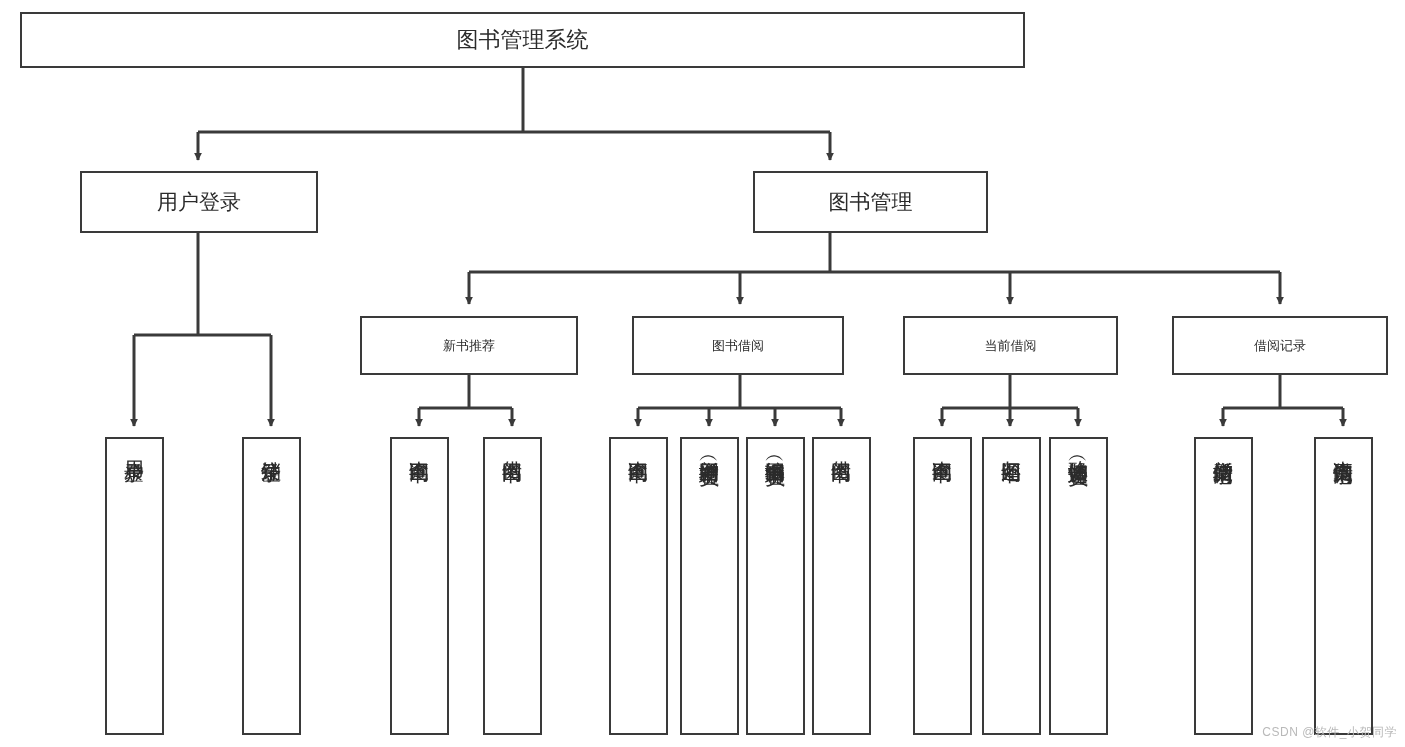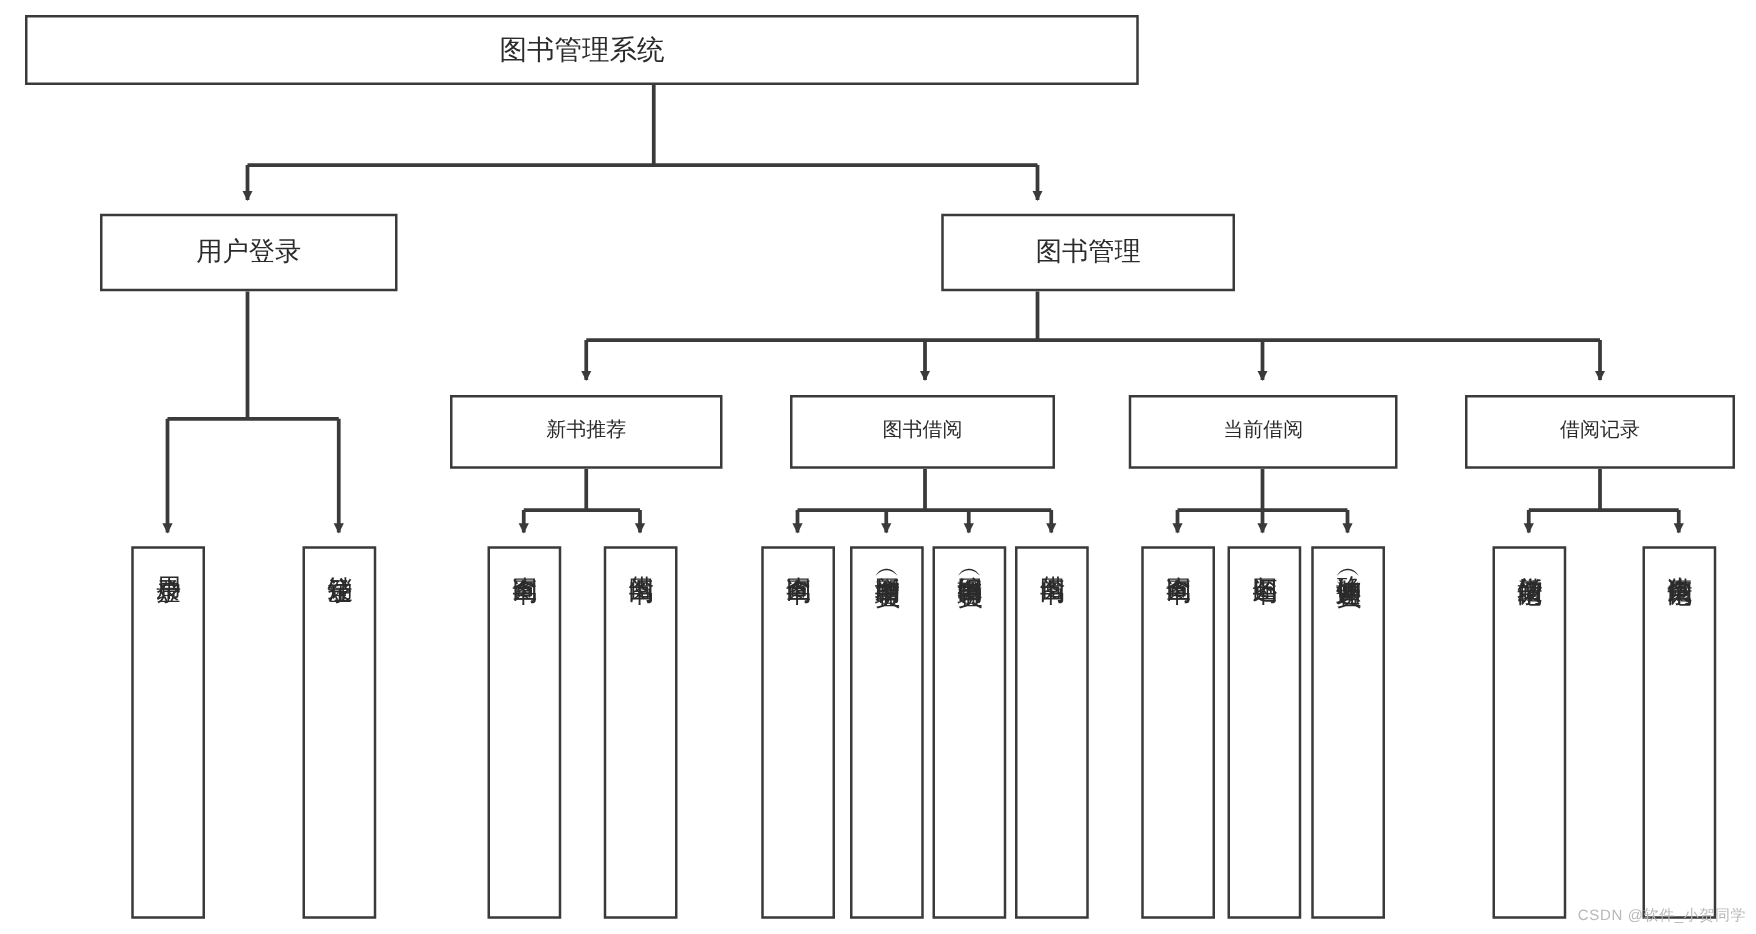--- a/index.html
+++ b/index.html
@@ -42,21 +42,21 @@
     display: block;
     white-space: pre-line;
   }
   .node-root {
     font-size: 22px;
   }
   .node-l1 {
     font-size: 21px;
   }
   .node-l2 {
-    font-size: 16px;
+    font-size: 13px;
     font-family: Liberation Serif, serif;
   }
   
   .node-leaf {
     font-size: 20px;
     align-items: flex-start;
     justify-content: center;
     padding-top: 6px;
   }
   .node-leaf .label {
@@ -124,21 +124,21 @@
       <path d="M1010,408 L1010,426" marker-end="url(#arrowhead)"></path>
       <path d="M1078,408 L1078,426" marker-end="url(#arrowhead)"></path>
 
       <path d="M1280,375 L1280,408"></path>
       <path d="M1223,408 L1343,408"></path>
       <path d="M1223,408 L1223,426" marker-end="url(#arrowhead)"></path>
       <path d="M1343,408 L1343,426" marker-end="url(#arrowhead)"></path>
     </g>
   </svg>
 
-  <div class="node node-root" style="left:20px; top:12px; width:891px; height:56px;">
+  <div class="node node-root" style="left:20px; top:12px; width:1005px; height:56px;">
     <span class="label">图书管理系统</span>
   </div>
 
   <div class="node node-l1" style="left:80px; top:171px; width:238px; height:62px;">
     <span class="label">用户登录</span>
   </div>
 
   <div class="node node-l1" style="left:753px; top:171px; width:235px; height:62px;">
     <span class="label">图书管理</span>
   </div>

